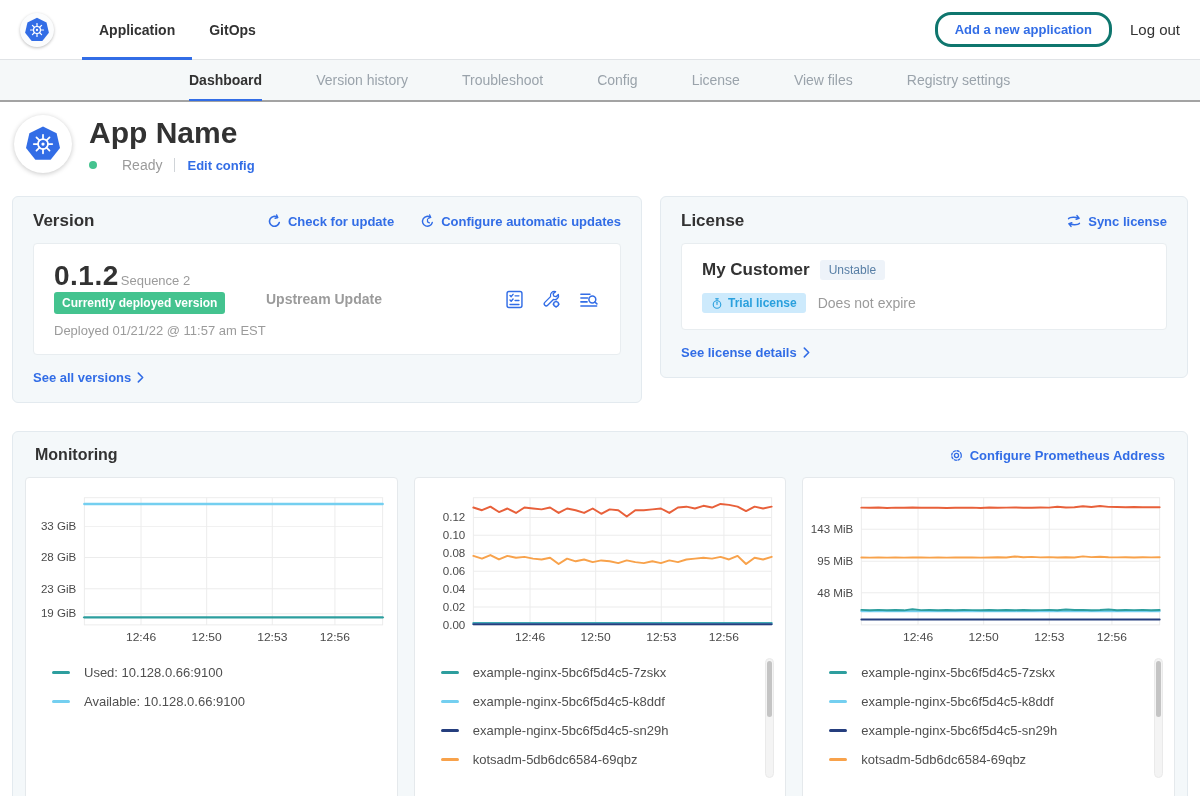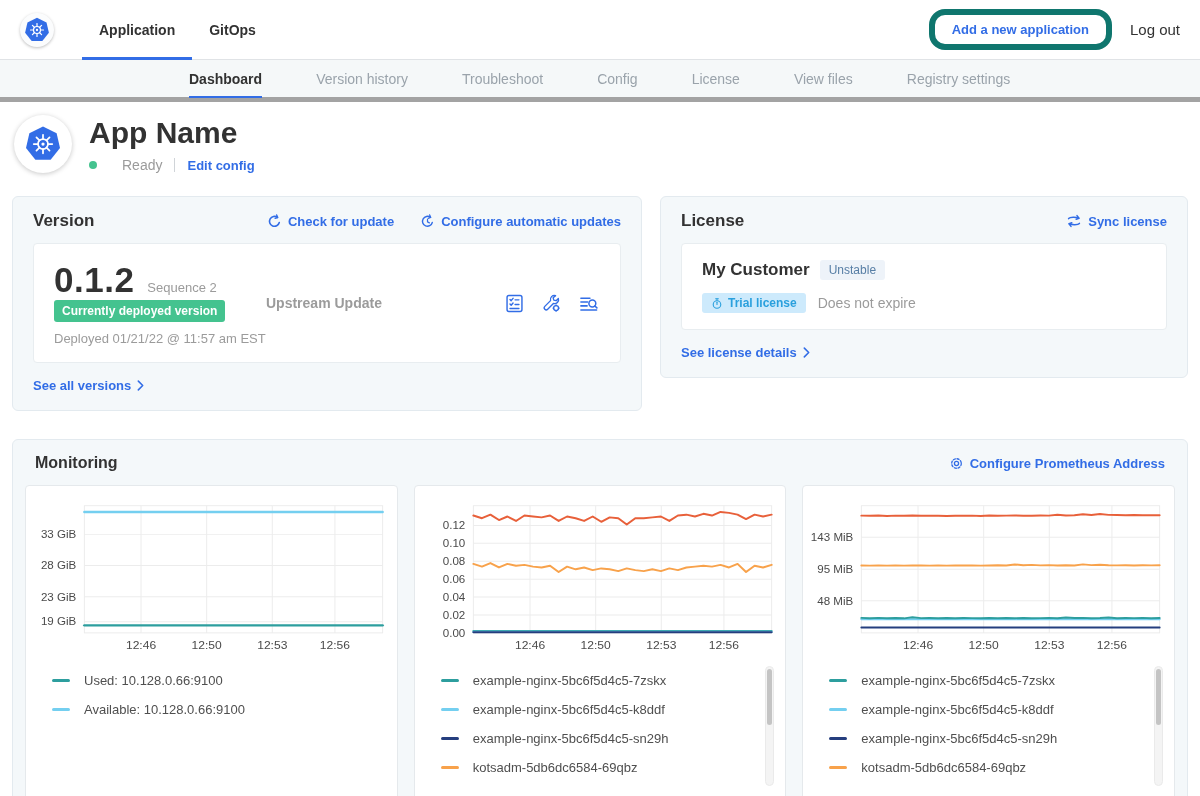--- a/index.html
+++ b/index.html
@@ -10,24 +10,24 @@
     background:#ffffff; color:#323232;
   }
   
   .topnav { height:60px; display:flex; align-items:stretch; padding:0 20px; background:#fff; border-bottom:1px solid #e0e3e6; }
   .logo-wrap { display:flex; align-items:center; margin-right:28px; }
   .logo-circle { width:34px; height:34px; border-radius:50%; background:#fbfcfd; box-shadow:0 1px 3px rgba(0,0,0,.25); display:flex; align-items:center; justify-content:center; }
   .topnav-tabs { display:flex; }
   .topnav .tab { display:flex; align-items:center; padding:0 17px; font-size:14px; font-weight:700; color:#323232; position:relative; cursor:pointer; }
   .topnav .tab.active::after { content:""; position:absolute; left:0; right:0; bottom:-1px; height:3px; background:#326DE6; }
   .topnav-right { margin-left:auto; display:flex; align-items:center; gap:18px; }
-  .add-btn { border:6px solid #0f766e; color:#326DE6; border-radius:16px; padding:7px 17px; font-size:13px; font-weight:700; background:#fff; cursor:pointer; font-family:inherit; }
+  .add-btn { border:3px solid #0f766e; color:#326DE6; border-radius:16px; padding:7px 17px; font-size:13px; font-weight:700; background:#fff; cursor:pointer; font-family:inherit; }
   .logout { font-size:15px; color:#323232; cursor:pointer; }
   
-  .subnav { height:42px; background:#f5f8f9; border-bottom:5px solid #a3a3a3; display:flex; padding-left:162px;text-align:right; }
+  .subnav { height:42px; background:#f5f8f9; border-bottom:2px solid #a3a3a3; display:flex; padding-left:162px;text-align:right; }
   .subnav .tab { display:flex; align-items:center; padding:0 27px; font-size:14px; color:#9aa3ab; position:relative; cursor:pointer; }
   .subnav .tab.active { color:#323232; font-weight:700; }
   .subnav .tab.active::after { content:""; position:absolute; left:27px; right:27px; bottom:-1px; height:2px; background:#326DE6; }
   
   .app-header { display:flex; align-items:flex-start; padding:13px 0 15px 14px; }
   .avatar { width:58px; height:58px; border-radius:50%; background:#fff; box-shadow:0 1px 5px rgba(0,0,0,.22); display:flex; align-items:center; justify-content:center; }
   .title-block { margin-left:17px; padding-top:1px; }
   .app-title { font-size:30px; font-weight:700; margin:0; line-height:34px; }
   .status-row { display:flex; align-items:center; margin-top:7px; }
   .status-dot { width:8px; height:8px; border-radius:50%; background:#44c38f; }
@@ -40,22 +40,22 @@
   .panel { background:#f4f8fa; border:1px solid #e3eaef; border-radius:6px; padding:14px 20px 16px; }
   .version-panel { width:630px; }
   .license-panel { flex:1; }
   .panel-header { display:flex; align-items:center; justify-content:space-between; }
   .panel-title { font-size:17px; font-weight:700; }
   .panel-actions { display:flex; gap:26px; }
   .inner-box { background:#fff; border:1px solid #e8edf0; border-radius:4px; margin-top:12px; padding:16px 20px; }
   .version-inner { display:flex; align-items:center; }
   .version-left { width:212px; flex:none; }
   .version-num-row { display:flex; align-items:baseline; }
-  .version-num { font-size:35px; font-weight:700; letter-spacing:.5px; }
-  .sequence { font-size:13px; color:#9b9b9b; margin-left:13px; }
+  .version-num { font-size:28px; font-weight:700; letter-spacing:.5px; }
+  .sequence { font-size:13px; color:#9b9b9b; margin-left:2px; }
   .deployed-badge { display:inline-block; background:#44c38f; color:#fff; font-size:12px; font-weight:700; padding:4px 8px; border-radius:3px; }
   .deployed-at { margin-top:9px; font-size:13px; color:#9b9b9b; }
   .version-source { flex:1; font-size:14px; font-weight:700; color:#9b9b9b; }
   .version-icons { display:flex; gap:16px; color:#326DE6; align-items:center; }
   .version-icons .vicon { cursor:pointer; display:flex; }
   .panel-footer { margin-top:13px; }
   .customer-row { display:flex; align-items:center; }
   .customer-name { font-size:17px; font-weight:700; }
   .channel-badge { margin-left:10px; background:#eef3f9; color:#577ea5; font-size:12px; padding:3px 9px; border-radius:3px; }
   .license-row2 { display:flex; align-items:center; margin-top:13px; }

